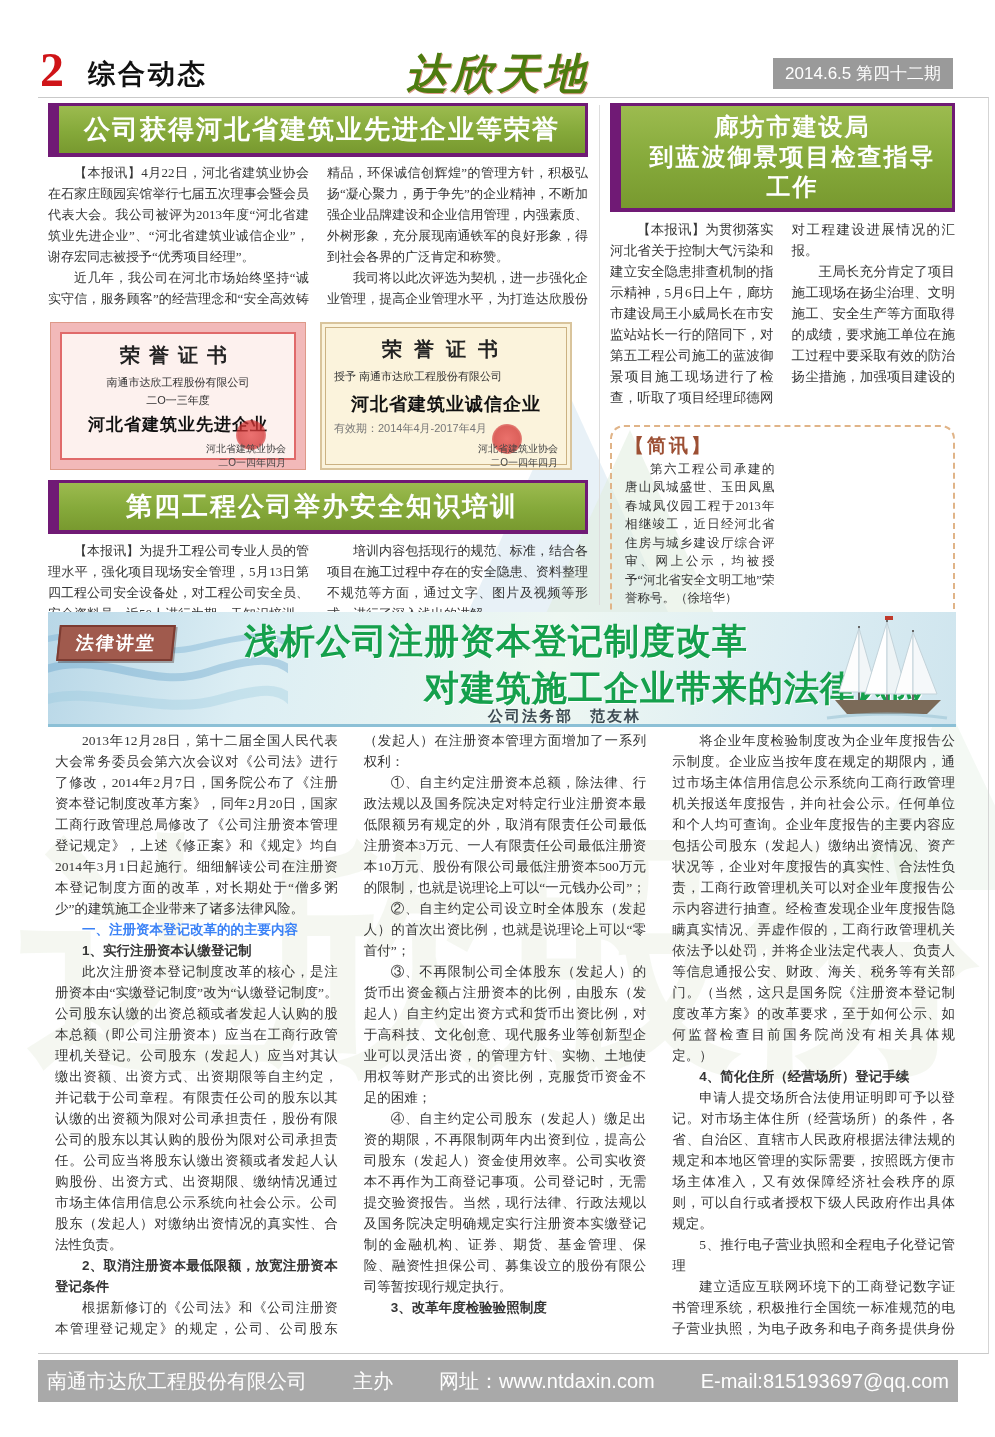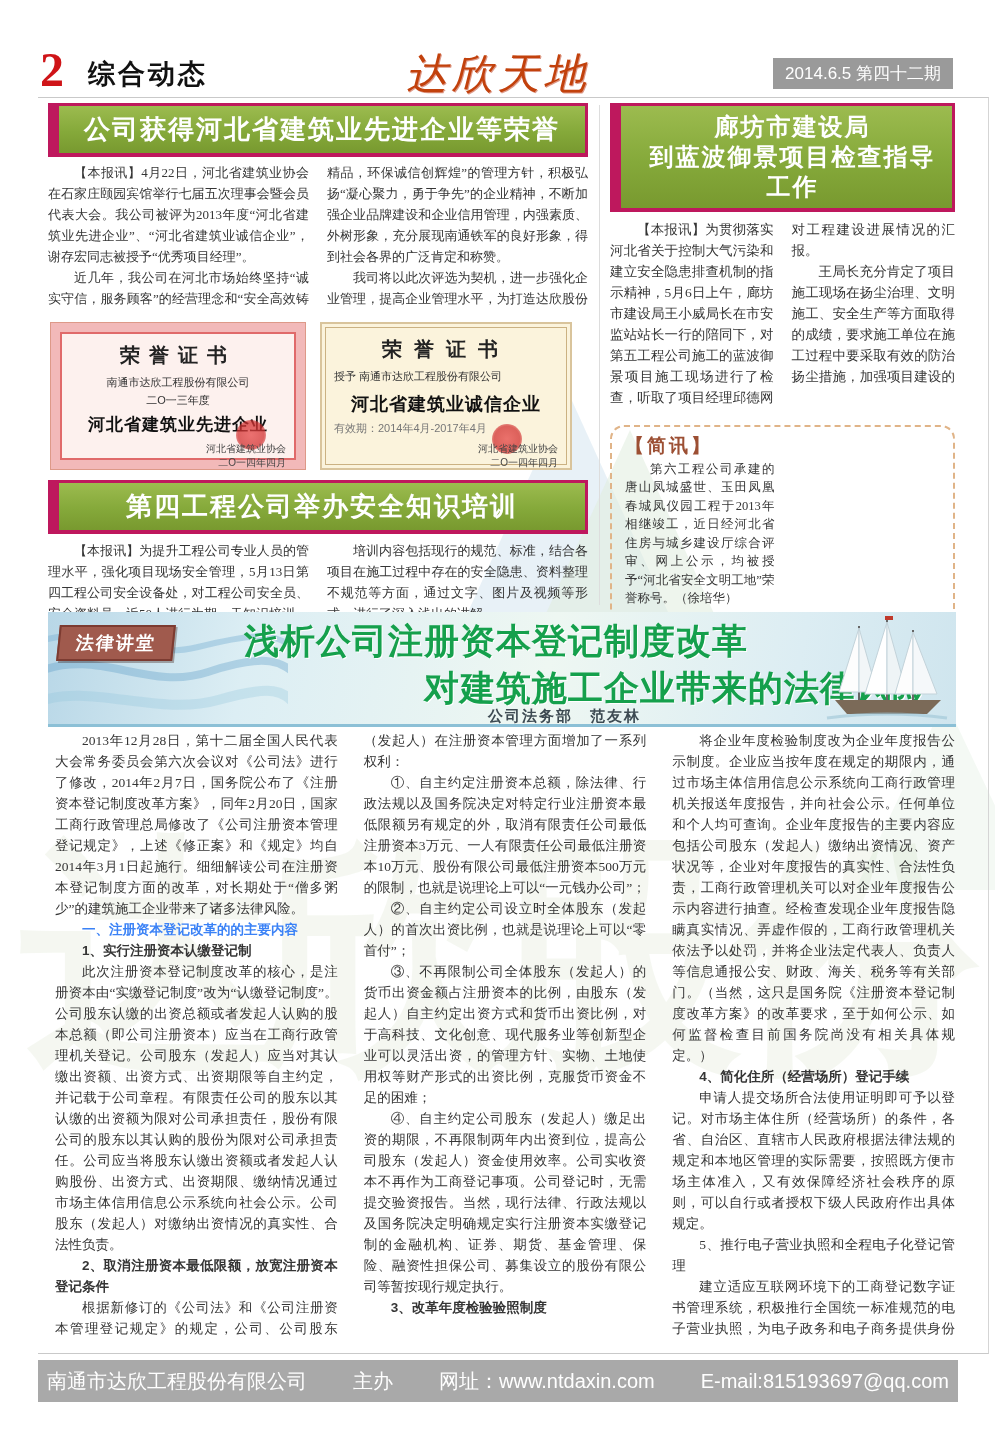--- a/index.html
+++ b/index.html
@@ -11,27 +11,27 @@
   .tri{width:0;height:0;}
   .tri1{left:418px;top:392px;border-left:150px solid transparent;border-right:150px solid transparent;border-bottom:330px solid #d9e8f2;opacity:.6;}
   .tri2{left:495px;top:430px;border-left:135px solid transparent;border-right:135px solid transparent;border-bottom:295px solid #e0ecdf;opacity:.55;}
   .tri3{left:855px;top:700px;border-left:90px solid transparent;border-right:90px solid transparent;border-bottom:190px solid #e4efe4;opacity:.4;}
   .wm-text{left:20px;top:790px;font-size:250px;font-weight:bold;color:#4d7c0f;opacity:.05;
            font-family:"DejaVu Serif",serif;white-space:nowrap;letter-spacing:-14px;}
   
   .hdr{left:40px;top:48px;width:915px;height:48px;}
   .page-num{position:absolute;left:0;top:-6px;font-size:48px;font-weight:bold;color:#cf1418;font-family:"Liberation Serif",serif;}
   .section-name{position:absolute;left:48px;top:8px;font-size:27px;font-weight:bold;color:#111;letter-spacing:3px;}
-  .masthead{position:absolute;left:0;right:0;top:-2px;text-align:center;font-size:42px;font-weight:normal;font-style:italic;
-            color:#c2410c;font-family:"DejaVu Serif",serif;text-shadow:1px 1px 0 #d98;letter-spacing:4px;}
+  .masthead{position:absolute;left:0;right:0;top:-2px;text-align:center;font-size:42px;font-weight:bold;font-style:italic;
+            color:#4d7c0f;font-family:"DejaVu Serif",serif;text-shadow:1px 1px 0 #d98;letter-spacing:4px;}
   .issue-badge{position:absolute;right:2px;top:10px;background:#9a9a9a;color:#fff;font-size:17px;padding:4px 12px;}
   .frame{position:absolute;left:38px;top:97px;width:950px;height:1255px;z-index:0;
          border-top:1px solid #c9c9c9;border-right:1px solid #d5d5d5;border-bottom:1px solid #c9c9c9;}
   
-  .ribbon{background:#be185d;padding:3px 3px 4px 11px;}
+  .ribbon{background:#701a75;padding:3px 3px 4px 11px;}
   .ribbon-in{background:linear-gradient(180deg,#9cbb4f 0%,#85a93a 55%,#78992f 100%);
              color:#fff;text-align:center;font-weight:bold;letter-spacing:2px;padding:6px 4px;}
   
   .top-section{left:48px;top:103px;width:908px;height:508px;display:flex;}
   .col-left{width:540px;}
   .v-divider{width:1px;background:#ddd;margin:2px 10px 0 11px;height:500px;}
   .col-right{width:345px;}
   .body-text{font-family:"Liberation Serif","DejaVu Serif",serif;font-size:13px;line-height:21px;
              text-align:justify;color:#353535;column-gap:18px;column-fill:auto;overflow:hidden;}
   .para{margin:0;text-indent:2em;}

